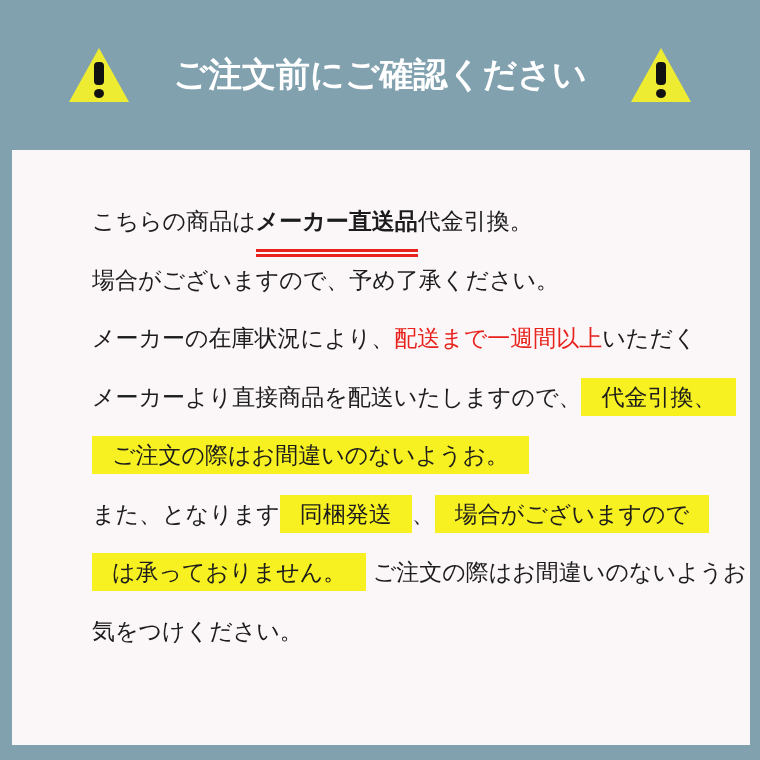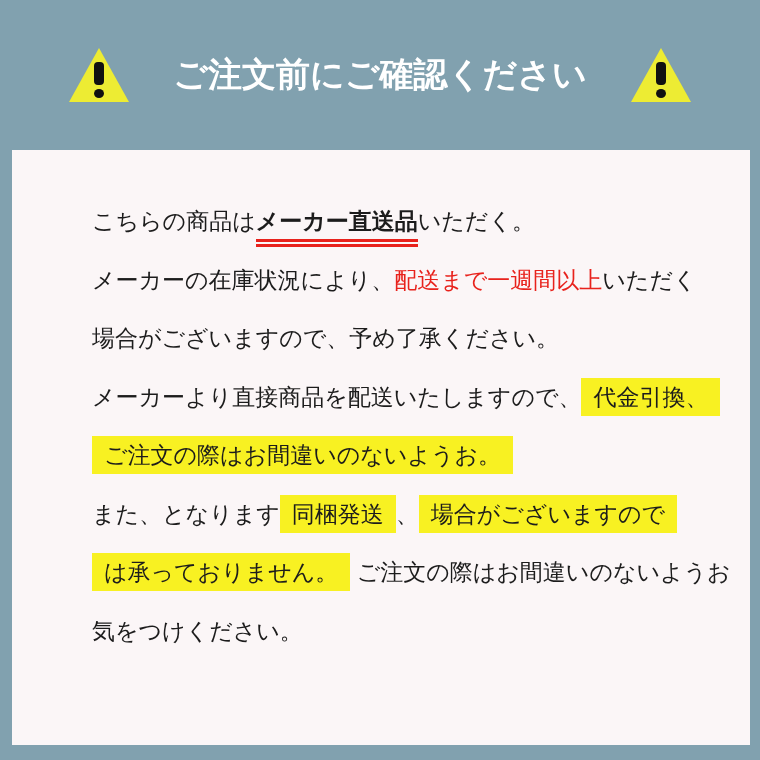--- a/index.html
+++ b/index.html
@@ -46,25 +46,25 @@
   .content{
     padding:42px 14px 0 80px;
     font-size:23px;color:var(--text);
     line-height:58.5px;
   }
   .line{white-space:nowrap;height:58.5px;}
   .em{
     font-weight:bold;
     display:inline-block;
     line-height:30px;
-    padding-bottom:3px;
+    padding-bottom:13px;
     border-bottom:8px double var(--red);
   }
   .red{color:var(--red);}
-  .hl{background:var(--hl);padding:6px 12px;}
+  .hl{background:var(--hl);padding:6px 20px;}
 </style>
 </head>
 <body>
 
 <div class="page">
 
   <div class="header">
     <div class="tri-wrap">
       <div class="tri"></div>
       <div class="tri-bar"></div>
@@ -75,29 +75,29 @@
       <div class="tri"></div>
       <div class="tri-bar"></div>
       <div class="tri-dot"></div>
     </div>
   </div>
 
   <div class="panel">
     <div class="content">
 
       <div class="line">
-        <span>こちらの商品は</span><span class="em">メーカー直送品</span><span>いただく。</span>
+        <span>こちらの商品は</span><span class="em">メーカー直送品</span><span>代金引換。</span>
+      </div>
+
+      <div class="line">
+        <span>場合がございますので、予め了承ください。</span>
       </div>
 
       <div class="line">
         <span>メーカーの在庫状況により、</span><span class="red">配送まで一週間以上</span><span>いただく</span>
-      </div>
-
-      <div class="line">
-        <span>場合がございますので、予め了承ください。</span>
       </div>
 
       <div class="line">
         <span>メーカーより直接商品を配送いたしますので、</span><span class="hl">代金引換、</span>
       </div>
 
       <div class="line">
         <span class="hl">ご注文の際はお間違いのないようお。</span>
       </div>
 

